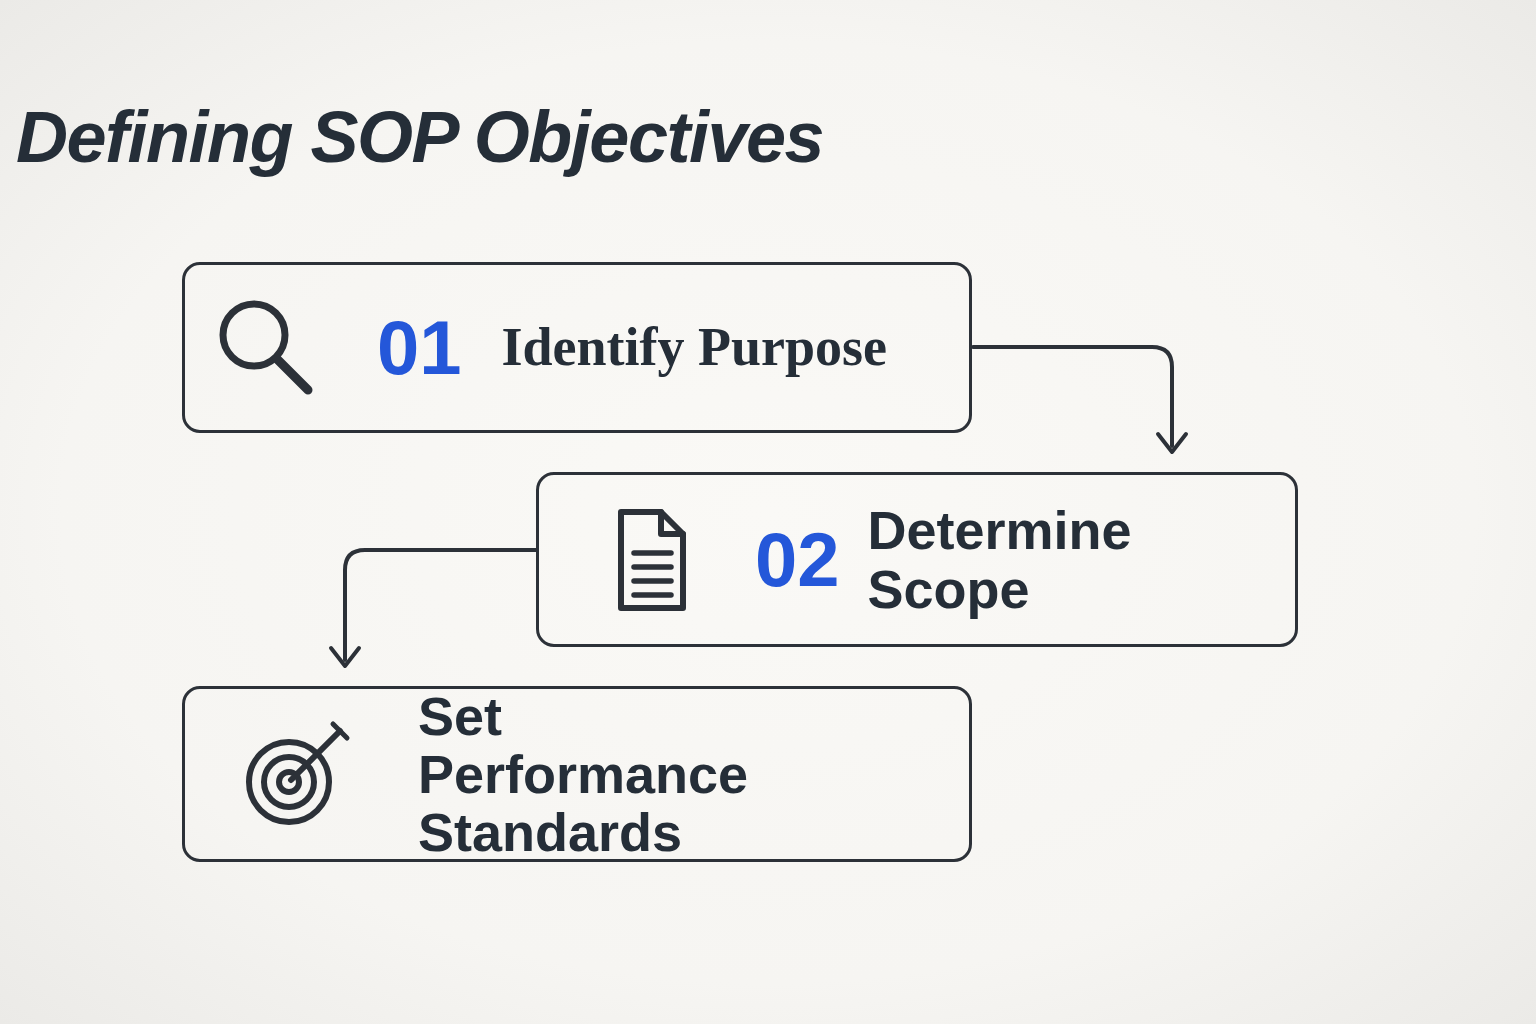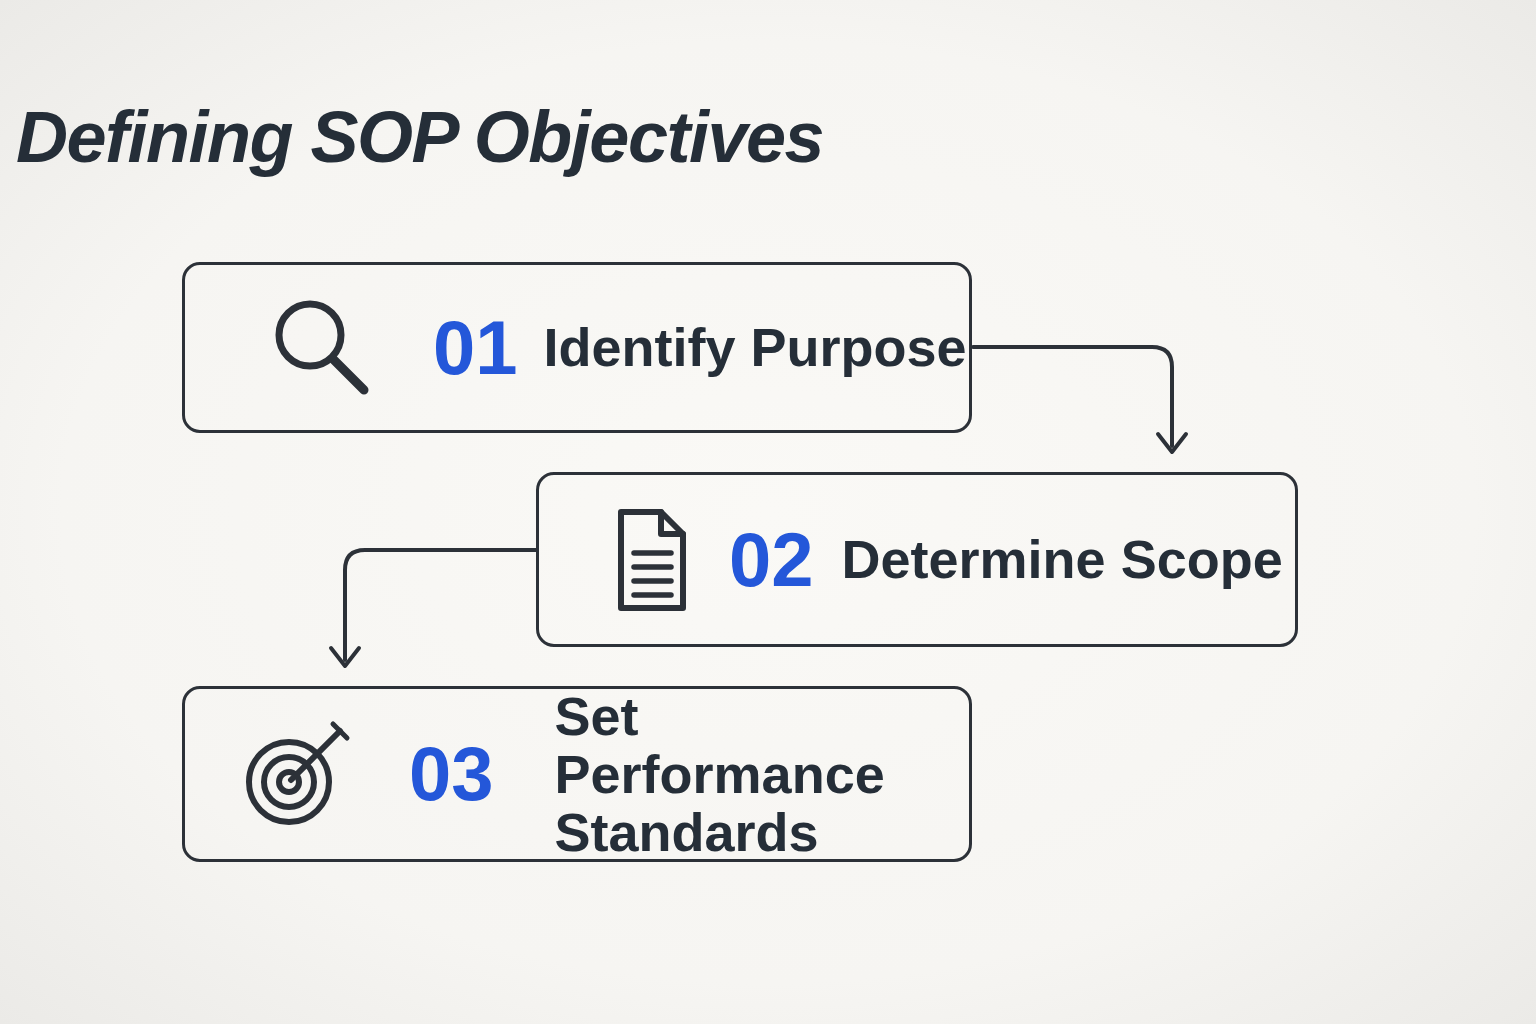--- a/index.html
+++ b/index.html
@@ -65,26 +65,26 @@
     color: var(--accent-blue, #2457d9);
     line-height: 1;
   }
   .step .label {
     font-size: 54px;
     font-weight: 700;
     color: var(--text-dark, #20272f);
     line-height: 1.08;
   }
   
-  .step1 { left: 182px; top: 262px; width: 790px; height: 171px; padding-left: 80px; }
+  .step1 { left: 182px; top: 262px; width: 790px; height: 171px; padding-left: 24px; }
   .step1 .num   { margin-left: 58px; }
-  .step1 .label { margin-left: 26px; }
+  .step1 .label { margin-left: 40px; font-family: Liberation Serif, serif; }
   
   .step2 { left: 536px; top: 472px; width: 762px; height: 175px; padding-left: 64px; }
-  .step2 .num   { margin-left: 30px; }
+  .step2 .num   { margin-left: 56px; }
   .step2 .label { margin-left: 28px; }
   
   .step3 { left: 182px; top: 686px; width: 790px; height: 176px; padding-left: 52px; }
   .step3 .num   { margin-left: 52px; }
   .step3 .label { margin-left: 61px; width: 420px; }
 </style>
 </head>
 <body>
 
 <div class="canvas">
@@ -134,17 +134,16 @@
     <span class="icon">
       <svg width="120" height="120" viewBox="0 0 120 120">
         <circle cx="52" cy="68" r="40" stroke-width="6"></circle>
         <circle cx="52" cy="68" r="25" stroke-width="6"></circle>
         <circle cx="52" cy="68" r="10" stroke-width="6"></circle>
         <circle cx="52" cy="68" r="2.5" fill="#2c3138" stroke-width="0"></circle>
         <line x1="54" y1="66" x2="103" y2="17" stroke-width="6"></line>
         <line x1="96" y1="10" x2="110" y2="24" stroke-width="5"></line>
       </svg>
     </span>
-    <span class="num">03</span>
     <span class="label">Set Performance Standards</span>
   </div>
 
 </div>
 
 </body></html>

